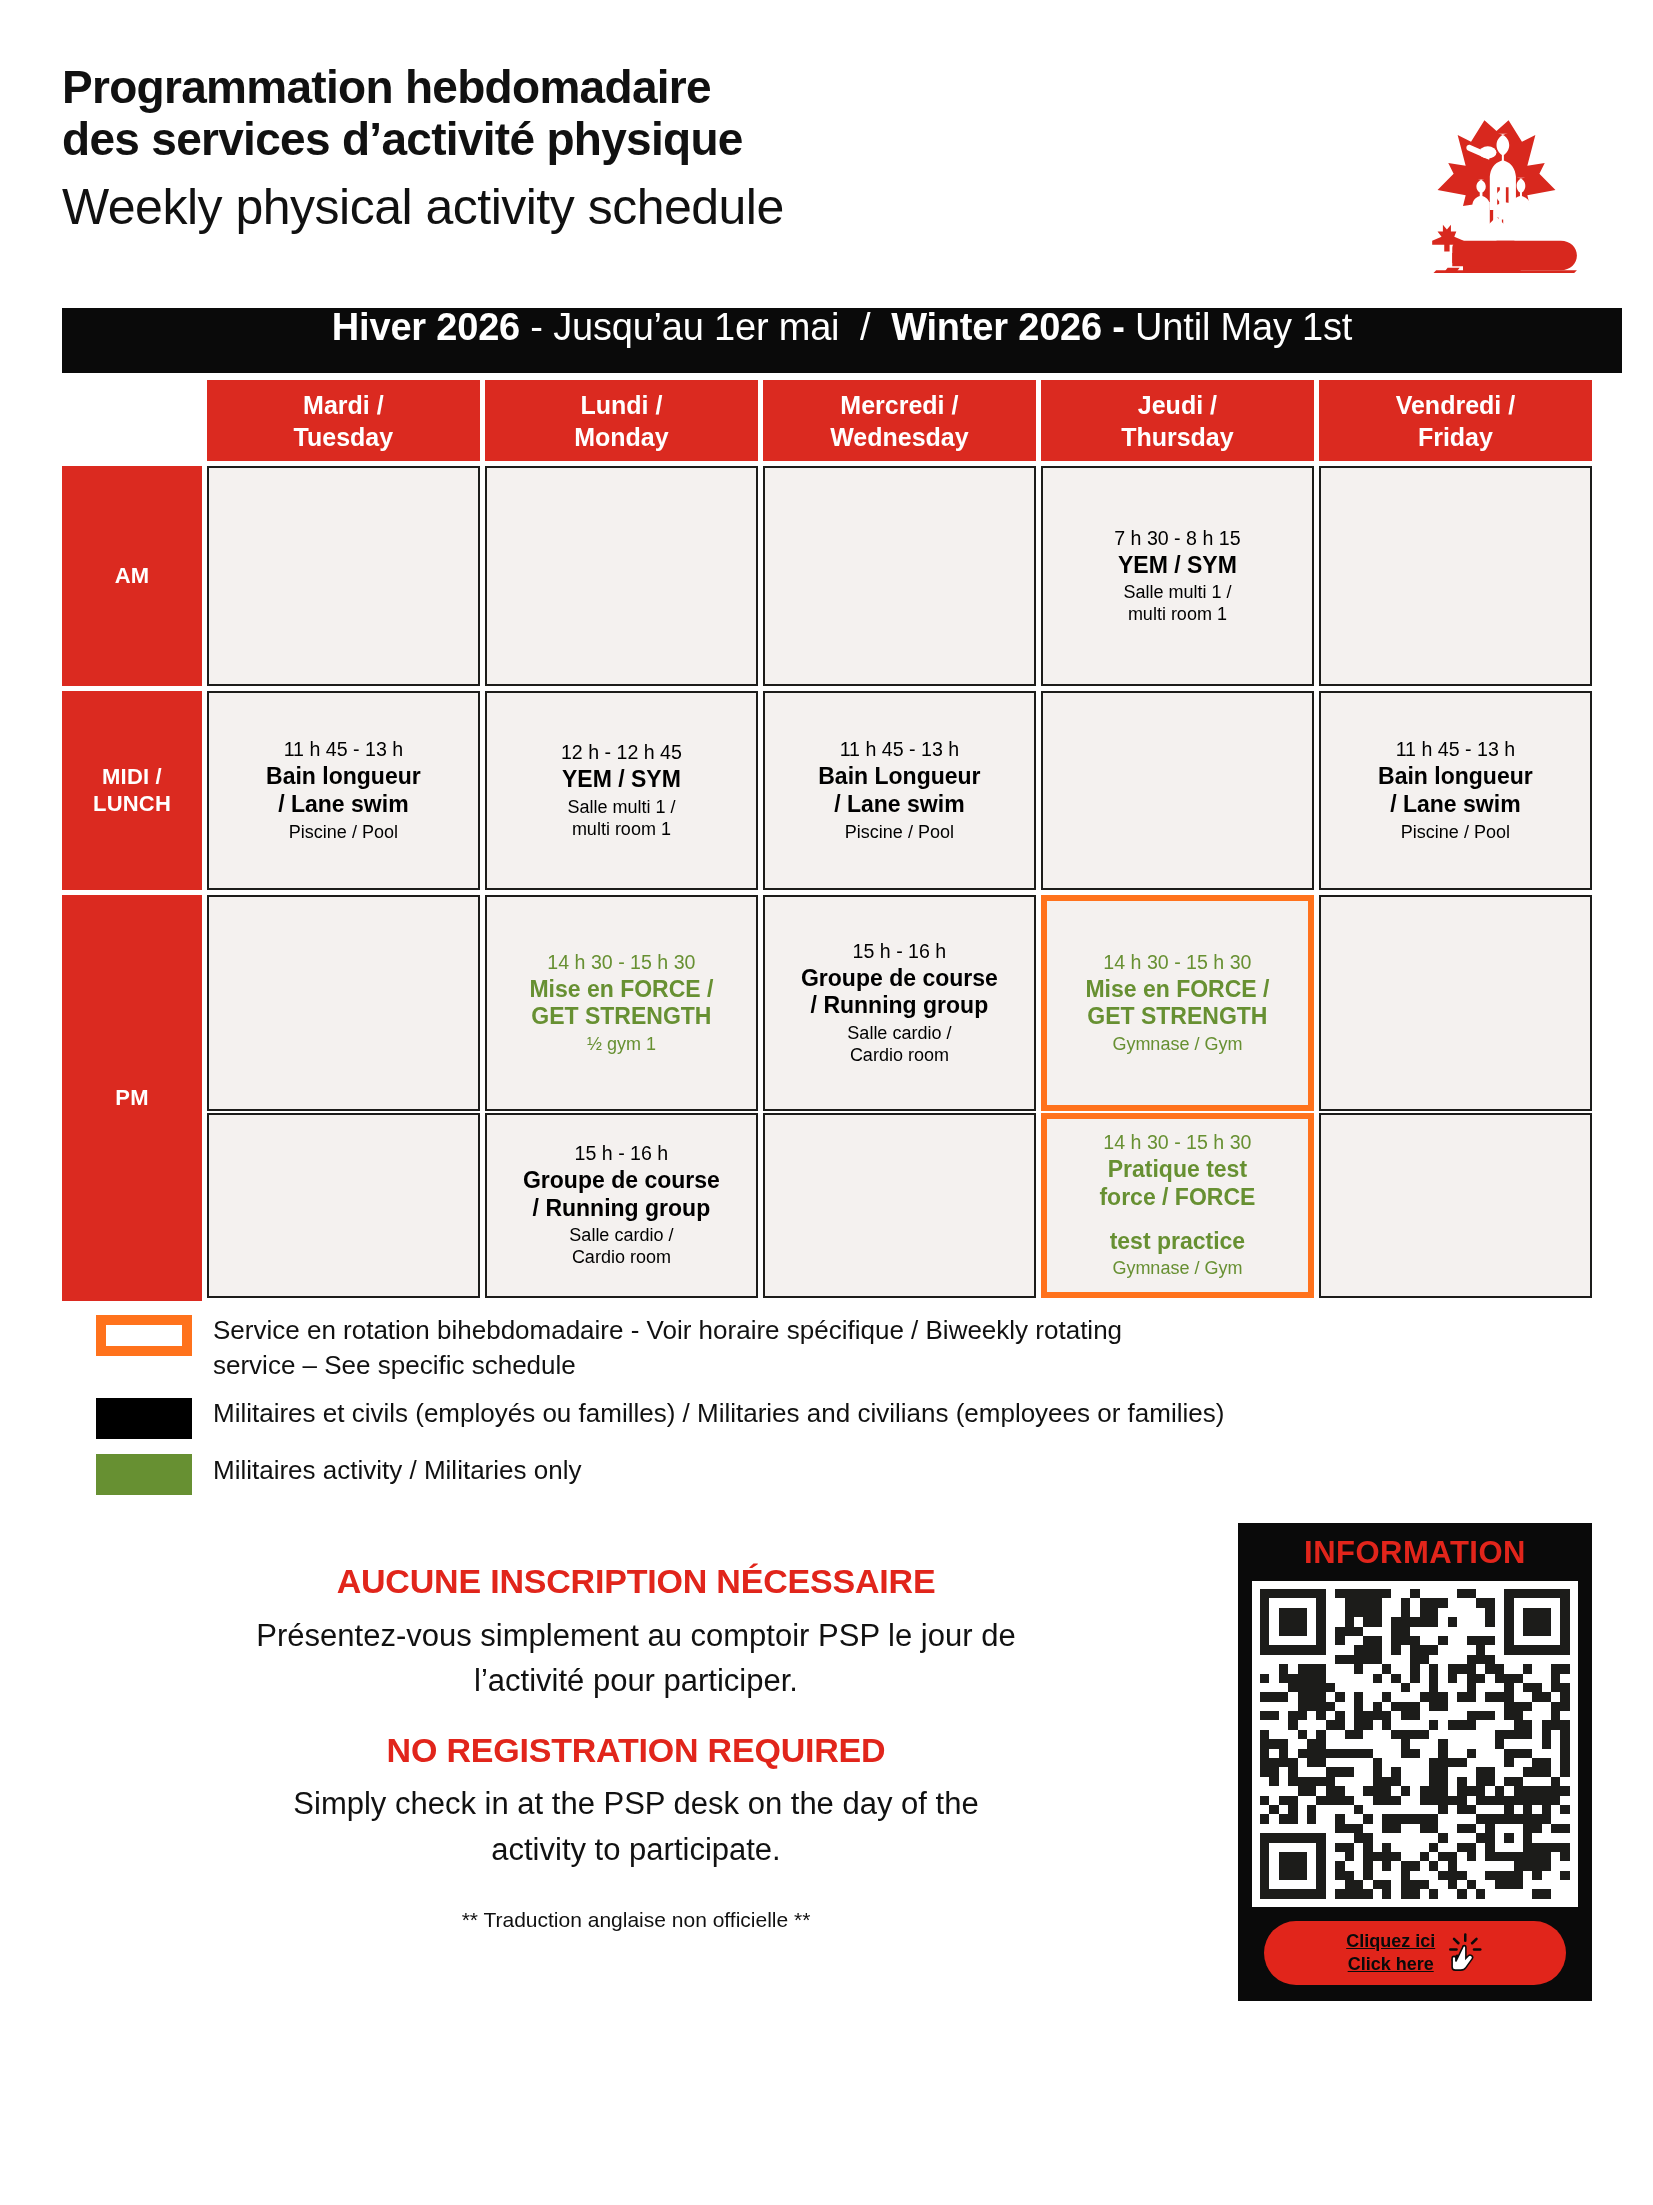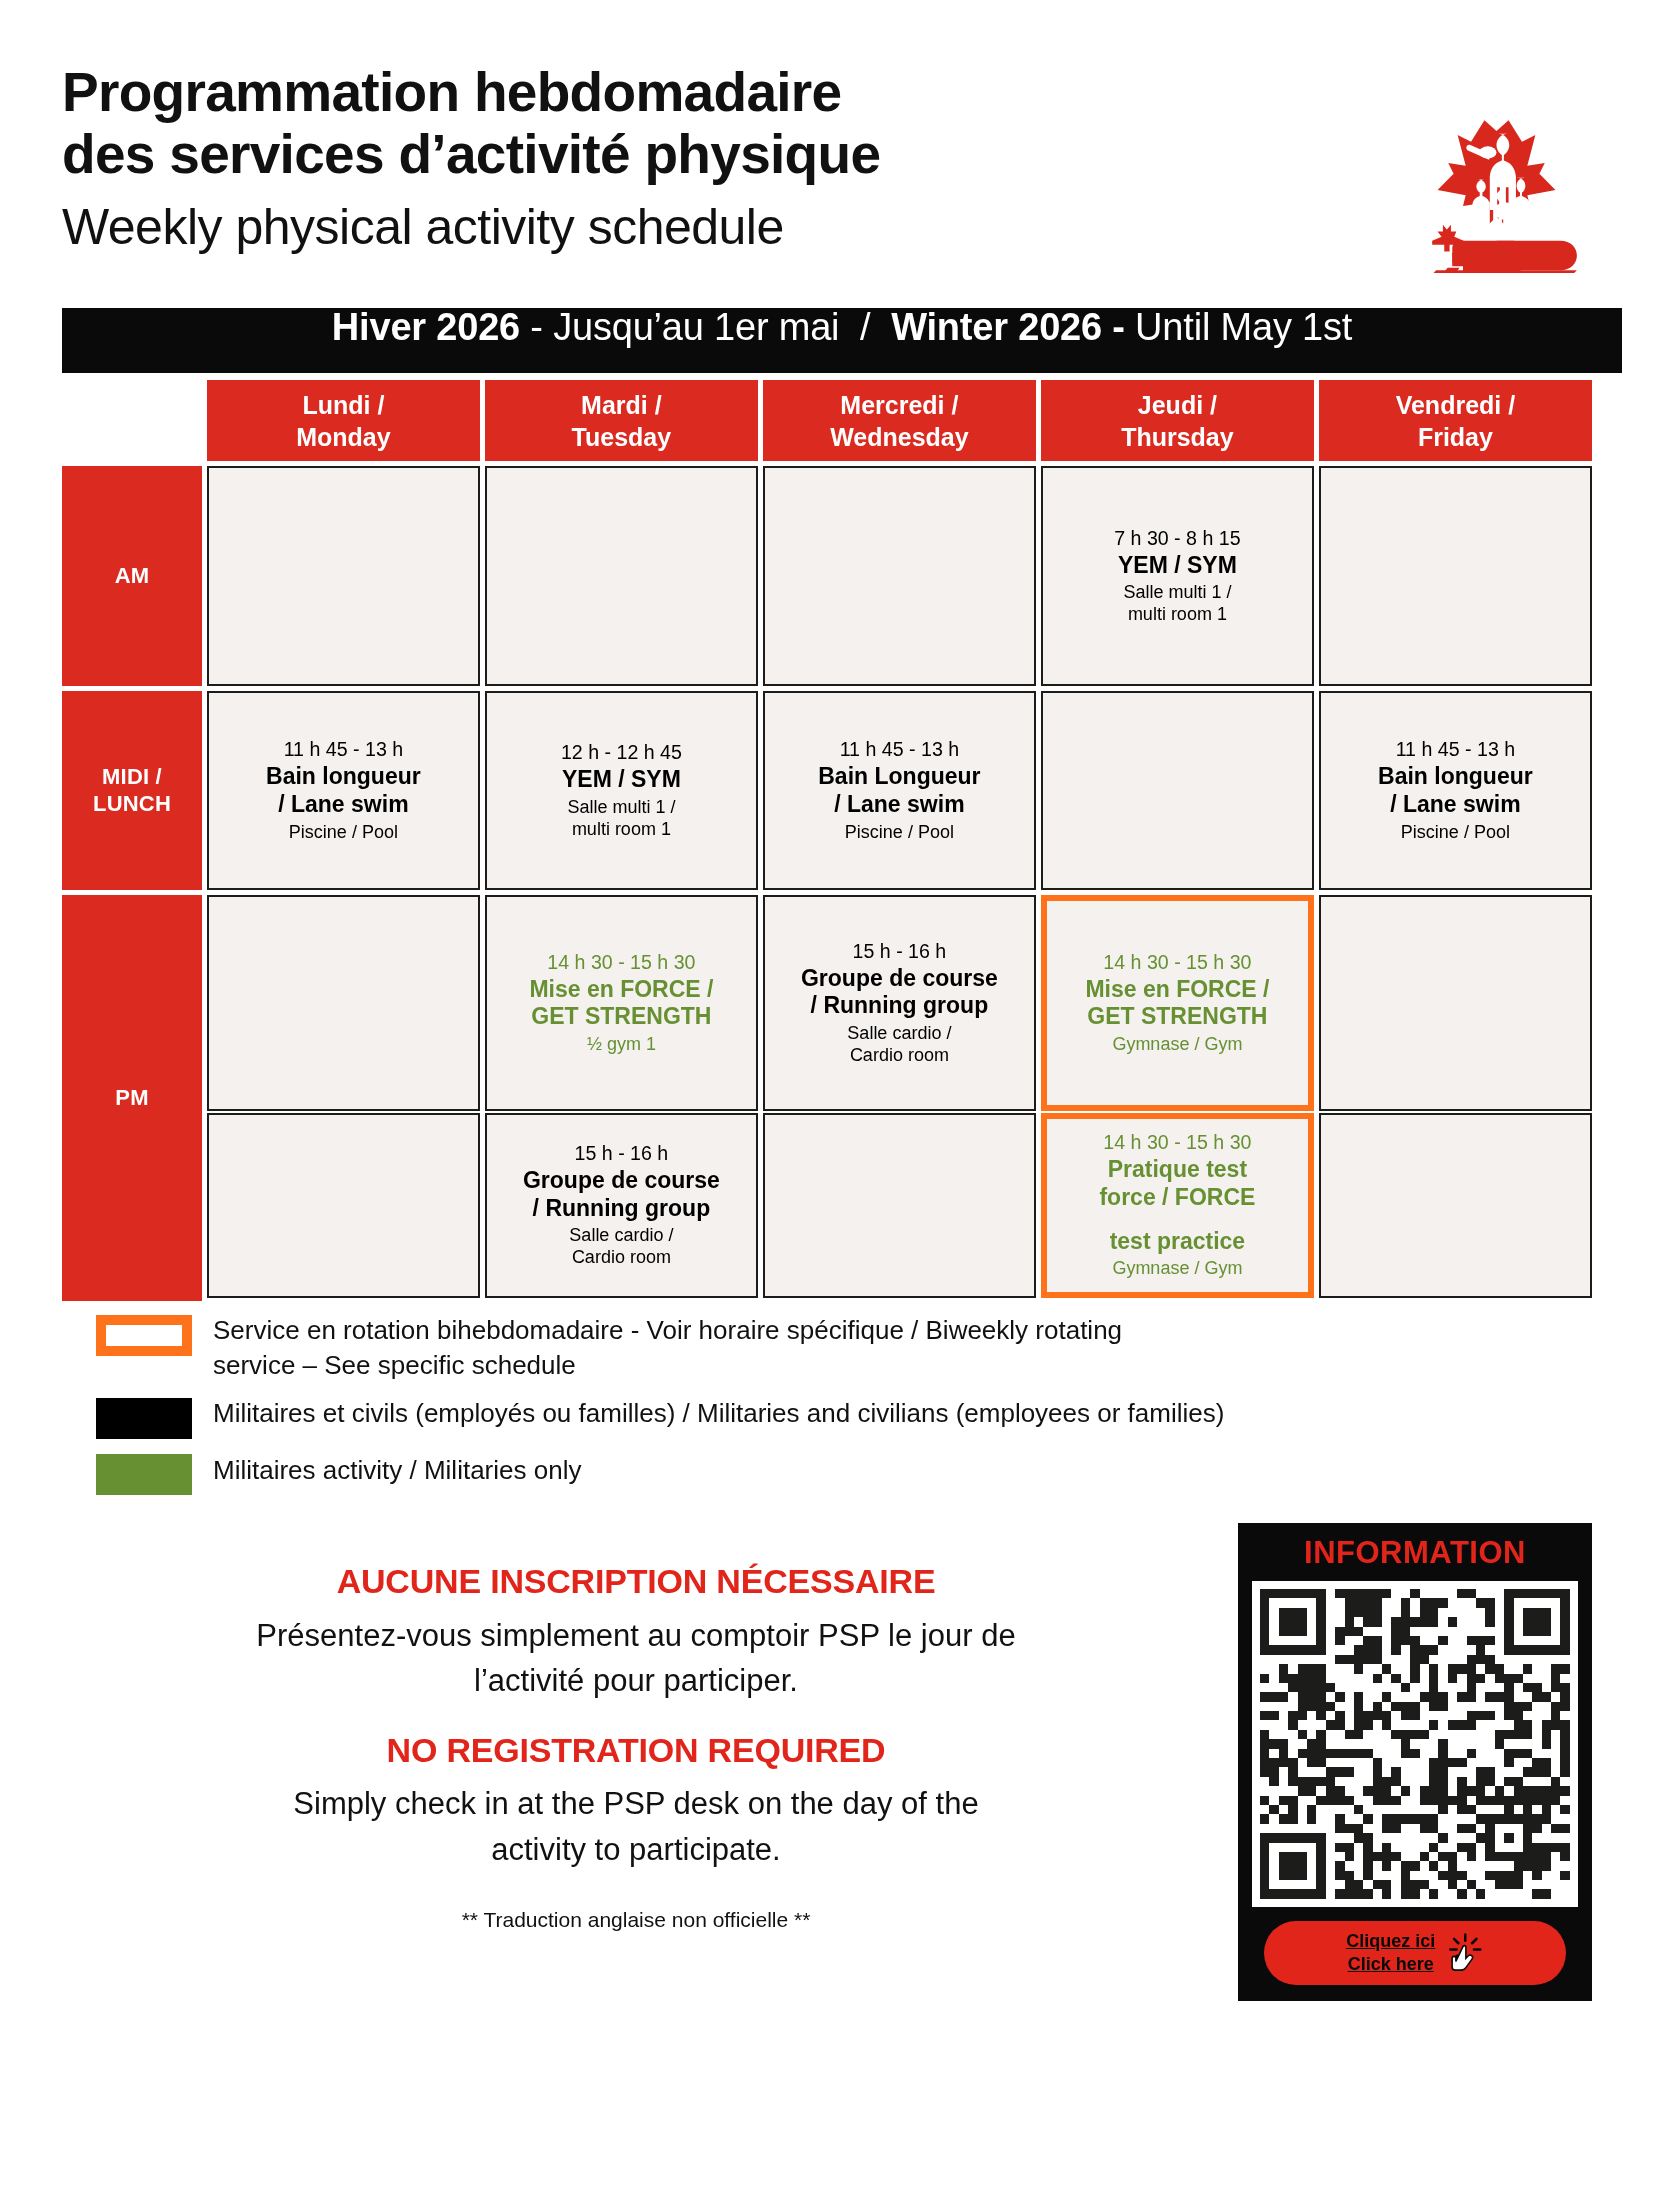--- a/index.html
+++ b/index.html
@@ -18,21 +18,21 @@
 
   
   .header {
     display: flex;
     align-items: flex-start;
     padding: 62px 57px 0 62px;
     box-sizing: border-box;
   }
   .header-texts { flex: 1 1 auto; }
   .title-line {
-    font-size: 55px;
+    font-size: 46px;
     font-weight: 800;
     line-height: 1.12;
     letter-spacing: -0.7px;
     color: #111111;
   }
   .subtitle-line {
     font-size: 50px;
     font-weight: 400;
     line-height: 1.2;
     letter-spacing: -0.5px;
@@ -286,28 +286,28 @@
     <b>Hiver 2026</b><span> - Jusqu’au 1er mai</span><span>&nbsp; / &nbsp;</span><b>Winter 2026 -</b><span> Until May 1st</span>
   </div>
 </div>
 
 <div class="table">
 
   <div class="row">
     <div class="blankcorner"></div>
     <div class="daycol">
       <div class="dayhead">
+        <div>Mardi /</div>
+        <div>Tuesday</div>
+      </div>
+    </div>
+    <div class="daycol">
+      <div class="dayhead">
         <div>Lundi /</div>
         <div>Monday</div>
-      </div>
-    </div>
-    <div class="daycol">
-      <div class="dayhead">
-        <div>Mardi /</div>
-        <div>Tuesday</div>
       </div>
     </div>
     <div class="daycol">
       <div class="dayhead">
         <div>Mercredi /</div>
         <div>Wednesday</div>
       </div>
     </div>
     <div class="daycol">
       <div class="dayhead">

